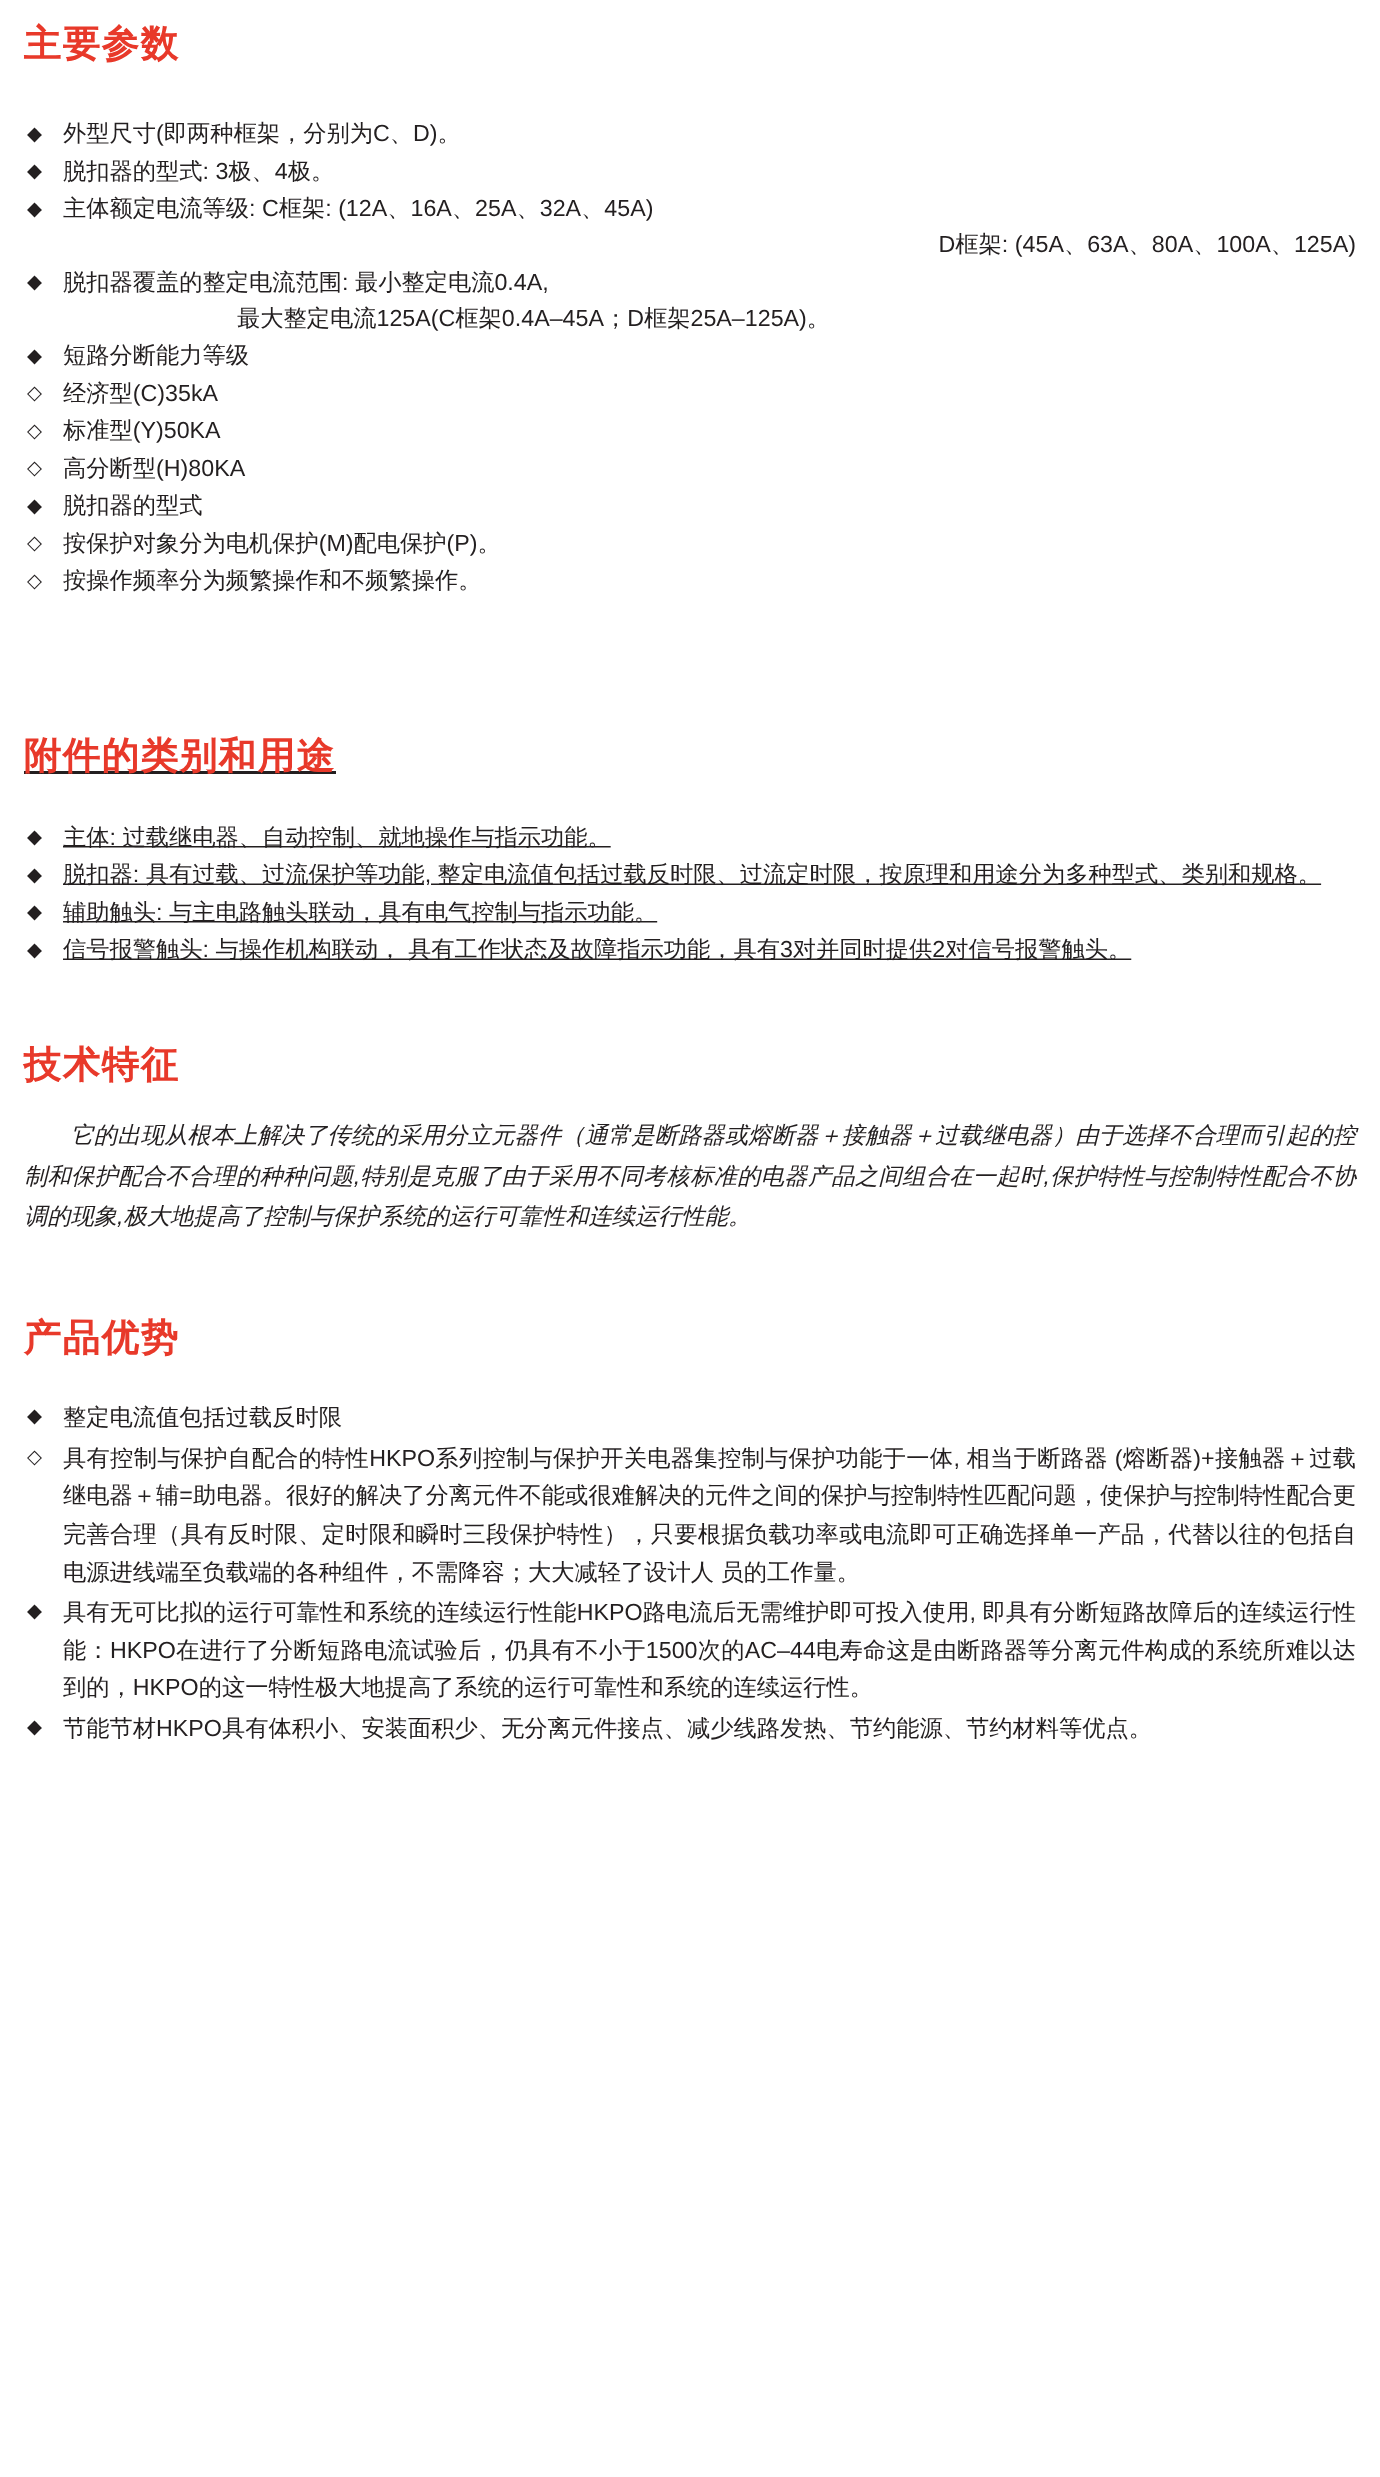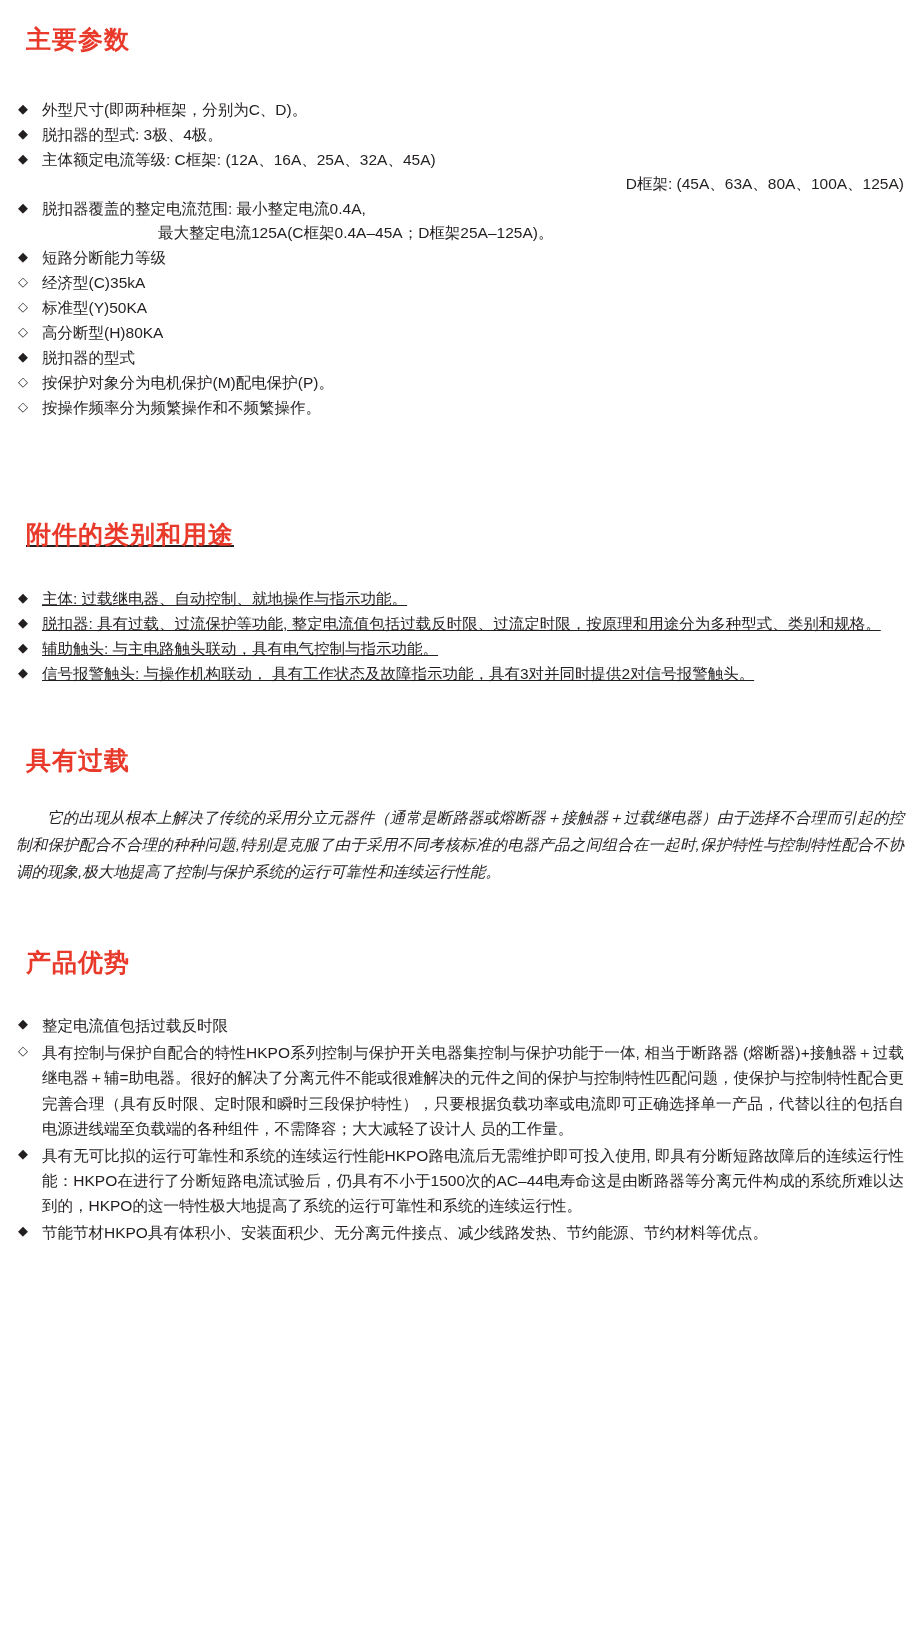--- a/index.html
+++ b/index.html
@@ -22,21 +22,21 @@
     box-sizing: border-box;
   }
   .section {
     padding: 0 16px 0 16px;
   }
   h2.section-title {
     color: #e8392a;
     font-size: 25px;
     font-weight: bold;
     letter-spacing: 1px;
-    margin: 10px;
+    margin: 0;
     padding: 0;
     line-height: 1.2;
   }
   .sec-params { padding-top: 14px; }
   .sec-accessories { padding-top: 48px; text-decoration: underline; }
   .sec-tech { padding-top: 48px; }
   .sec-advantage { padding-top: 52px; }
 
   .bullet-list {
     list-style: none;
@@ -177,21 +177,21 @@
         </li>
         <li>
           <span class="marker">◆</span>
           <span>信号报警触头: 与操作机构联动， 具有工作状态及故障指示功能，具有3对并同时提供2对信号报警触头。</span>
         </li>
       </ul>
     </div>
   </section>
 
   <section class="section sec-tech">
-    <h2 class="section-title">具有过载</h2>
+    <h2 class="section-title">技术特征</h2>
 
     <div class="tech-body">
       <p class="para indent">它的出现从根本上解决了传统的采用分立元器件（通常是断路器或熔断器＋接触器＋过载继电器）由于选择不合理而引起的控制和保护配合不合理的种种问题,特别是克服了由于采用不同考核标准的电器产品之间组合在一起时,保护特性与控制特性配合不协调的现象,极大地提高了控制与保护系统的运行可靠性和连续运行性能。</p>
     </div>
   </section>
 
   <section class="section sec-advantage">
     <h2 class="section-title">产品优势</h2>
 
     <div class="adv-body">

